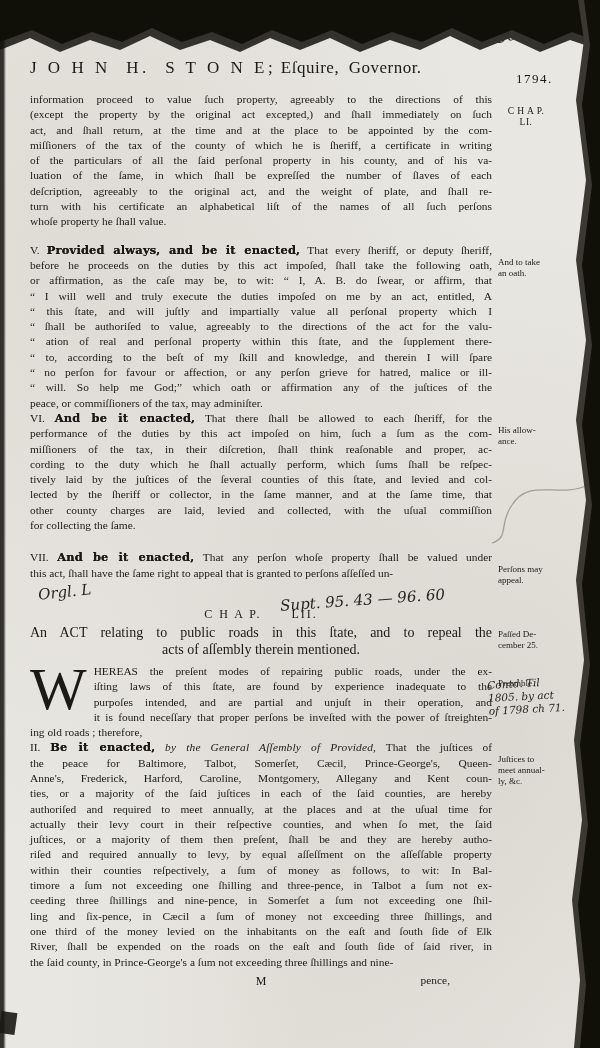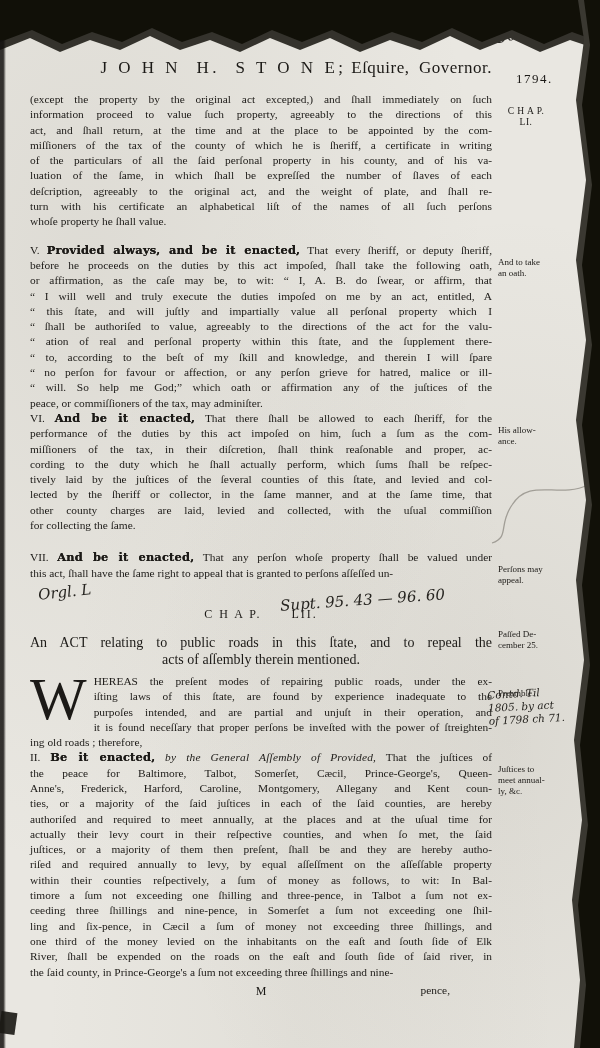--- a/index.html
+++ b/index.html
@@ -26,21 +26,21 @@
   }
   .corner-mark{
     position:absolute;left:0;top:1012px;width:16px;height:22px;
     background:#1a1814;transform:rotate(8deg);opacity:.9;
   }
 
   .content{position:absolute;left:30px;top:58px;width:462px;}
 
   
   .page-header{position:relative;height:34px;}
-  .page-header .title{text-align:right;font-size:17px;white-space:pre;}
+  .page-header .title{text-align:left;font-size:17px;white-space:pre;}
   .page-header .title .caps{letter-spacing:3.5px;}
   .page-header .title .rest{letter-spacing:.5px;}
   .year{
     position:absolute;left:486px;top:13px;font-weight:normal;
     font-size:13px;letter-spacing:1.5px;
   }
 
   
   .bodytext{font-size:11.4px;line-height:15.3px;}
   .bodytext .line{text-align:justify;text-align-last:justify;}
@@ -56,21 +56,21 @@
   
   .note{
     position:absolute;left:468px;top:14px;width:102px;
     font-size:9px;line-height:11px;white-space:pre-line;
   }
   .note-chap{width:56px;text-align:center;font-size:9.5px;letter-spacing:.5px;}
 
   
   .chap52{margin-top:26px;position:relative;}
   .chap-heading{text-align:center;font-size:12px;white-space:pre;letter-spacing:2px;}
-  .act-title{font-size:14px;line-height:17.5px;margin-top:12px;}
+  .act-title{font-size:14px;line-height:17.5px;margin-top:2px;}
   .act-title .t1{text-align:justify;text-align-last:justify;}
   .act-title .t2{text-align:center;}
 
   
   .preamble-sec{margin-top:5px;}
   .dropcap{
     float:left;font-size:60px;line-height:45px;height:45px;
     margin:3px 7px 0 0;font-family:"Liberation Serif",serif;
   }
 
@@ -99,22 +99,22 @@
 <div class="content">
 
   <header class="page-header">
     <div class="title"><span class="caps">J O H N  H.  S T O N E;</span><span class="rest"> Eſquire,  Governor.</span></div>
     <div class="year">1794.</div>
     <div class="hw hw-pageno">365</div>
   </header>
 
   <section>
     <div class="bodytext">
+        <div class="line">information proceed to value ſuch property, agreeably to the directions of this</div>
         <div class="line">(except the property by the original act excepted,) and ſhall immediately on ſuch</div>
-        <div class="line">information proceed to value ſuch property, agreeably to the directions of this</div>
         <div class="line">act, and ſhall return, at the time and at the place to be appointed by the com-</div>
         <div class="line">miſſioners of the tax of the county of which he is ſheriff, a certificate in writing</div>
         <div class="line">of the particulars of all the ſaid perſonal property in his county, and of his va-</div>
         <div class="line">luation of the ſame, in which ſhall be expreſſed the number of ſlaves of each</div>
         <div class="line">deſcription, agreeably to the original act, and the weight of plate, and ſhall re-</div>
         <div class="line">turn with his certificate an alphabetical liſt of the names of all ſuch perſons</div>
         <div class="line">whoſe property he ſhall value.</div>
       </div>
     <aside class="note note-chap"><span>C H A P.</span><br><span>LI.</span></aside>
   </section>

